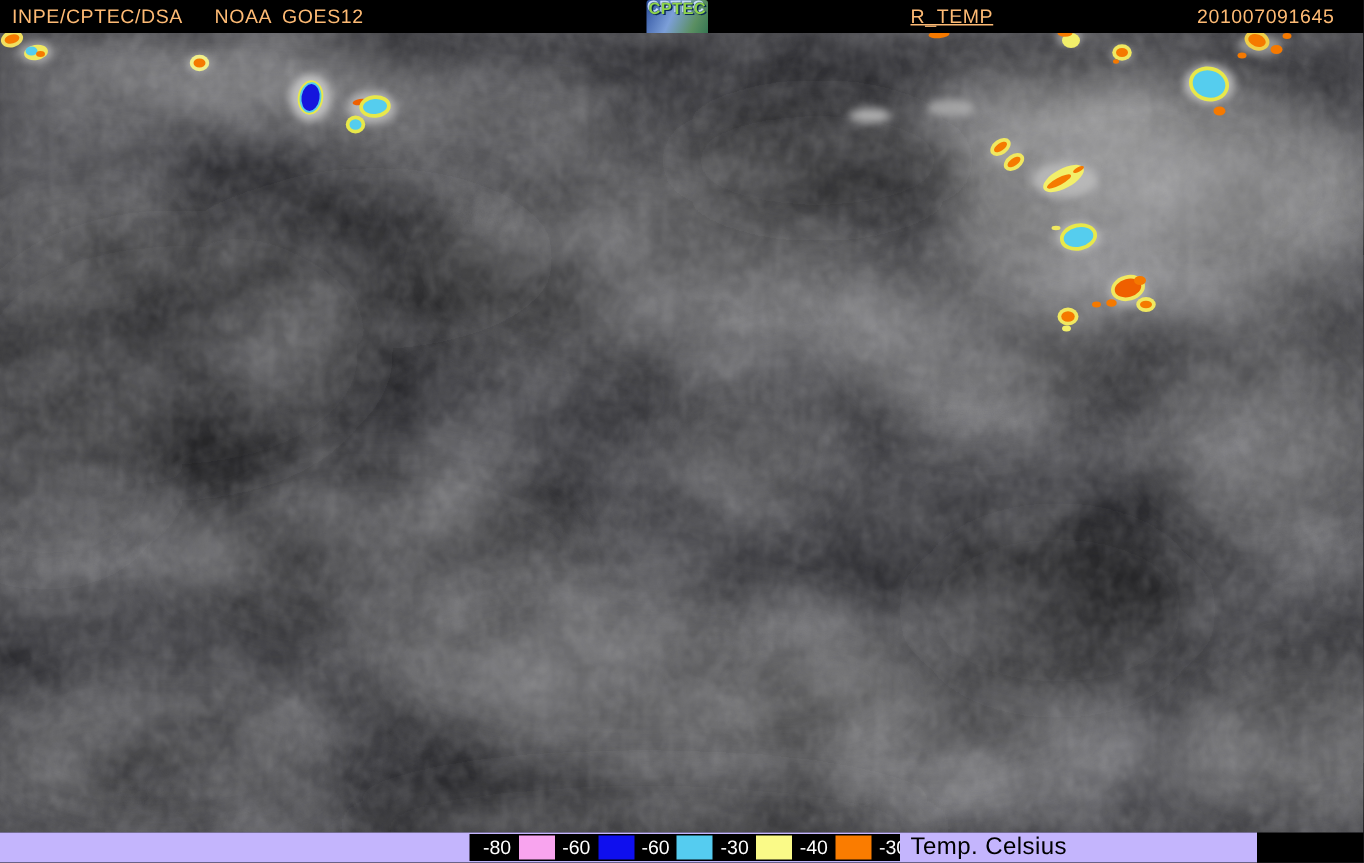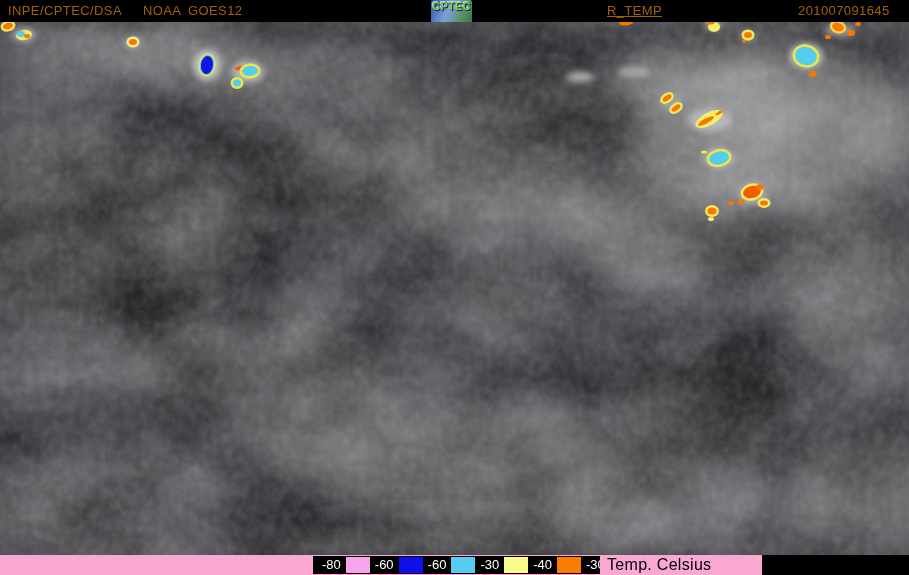--- a/index.html
+++ b/index.html
@@ -5,41 +5,41 @@
   html,body{margin:0;padding:0;background:#111;}
   #app{
     position:relative;width:909px;height:575px;overflow:hidden;
     background:#000;font-family:"Liberation Sans",sans-serif;
     -webkit-font-smoothing:antialiased;
   }
   
   #header{position:absolute;top:0;left:0;width:909px;height:22px;background:#000;}
   #header .htxt{
     position:absolute;top:0;height:19px;line-height:22px;
-    color:#a16207;font-size:13px;letter-spacing:0.4px;white-space:nowrap;
+    color:#fdba74;font-size:13px;letter-spacing:0.4px;white-space:nowrap;
   }
   #h-agency{left:8px;}
   #h-network{left:143px;}
   #h-sat{left:188px;}
   #h-product{left:607px;text-decoration:underline;}
   #h-time{left:798px;}
   #logo{
     position:absolute;left:431px;top:0;width:41px;height:29px;
     background:linear-gradient(115deg,#2c4f9e 0%,#7c9fd8 40%,#5b8f62 72%,#2c6f4e 100%);
     border-radius:2px;display:flex;align-items:flex-start;justify-content:center;
   }
   #logo span{
     font-size:11px;font-weight:bold;letter-spacing:0.2px;color:#8fd44a;
     text-shadow:0 0 1px #0a2a55,1px 1px 0 #0a2a55,-1px -1px 0 #cfe4ff;
   }
   
   #sat{position:absolute;top:22px;left:0;width:909px;height:533px;overflow:hidden;background:#2c2c30;}
   #sat svg{display:block;}
   
-  #legendbar{position:absolute;top:555px;left:0;width:762px;height:20px;background:#f9a8d4;}
+  #legendbar{position:absolute;top:555px;left:0;width:838px;height:20px;background:#c4b5fd;}
   #legend-scale{
     position:absolute;left:313px;top:1px;height:18px;width:287px;
     background:#000;display:flex;align-items:center;box-sizing:border-box;
     padding-left:6px;overflow:hidden;
   }
   .lg-label{color:#fff;font-size:13px;line-height:18px;padding:0 3px;white-space:nowrap;}
   .lg-swatch{display:inline-block;width:24px;height:16px;margin:0 2px;flex:0 0 auto;}
   #legend-title{
     position:absolute;left:607px;top:0;height:20px;line-height:20px;
     color:#000;font-size:16px;letter-spacing:0.3px;white-space:nowrap;

